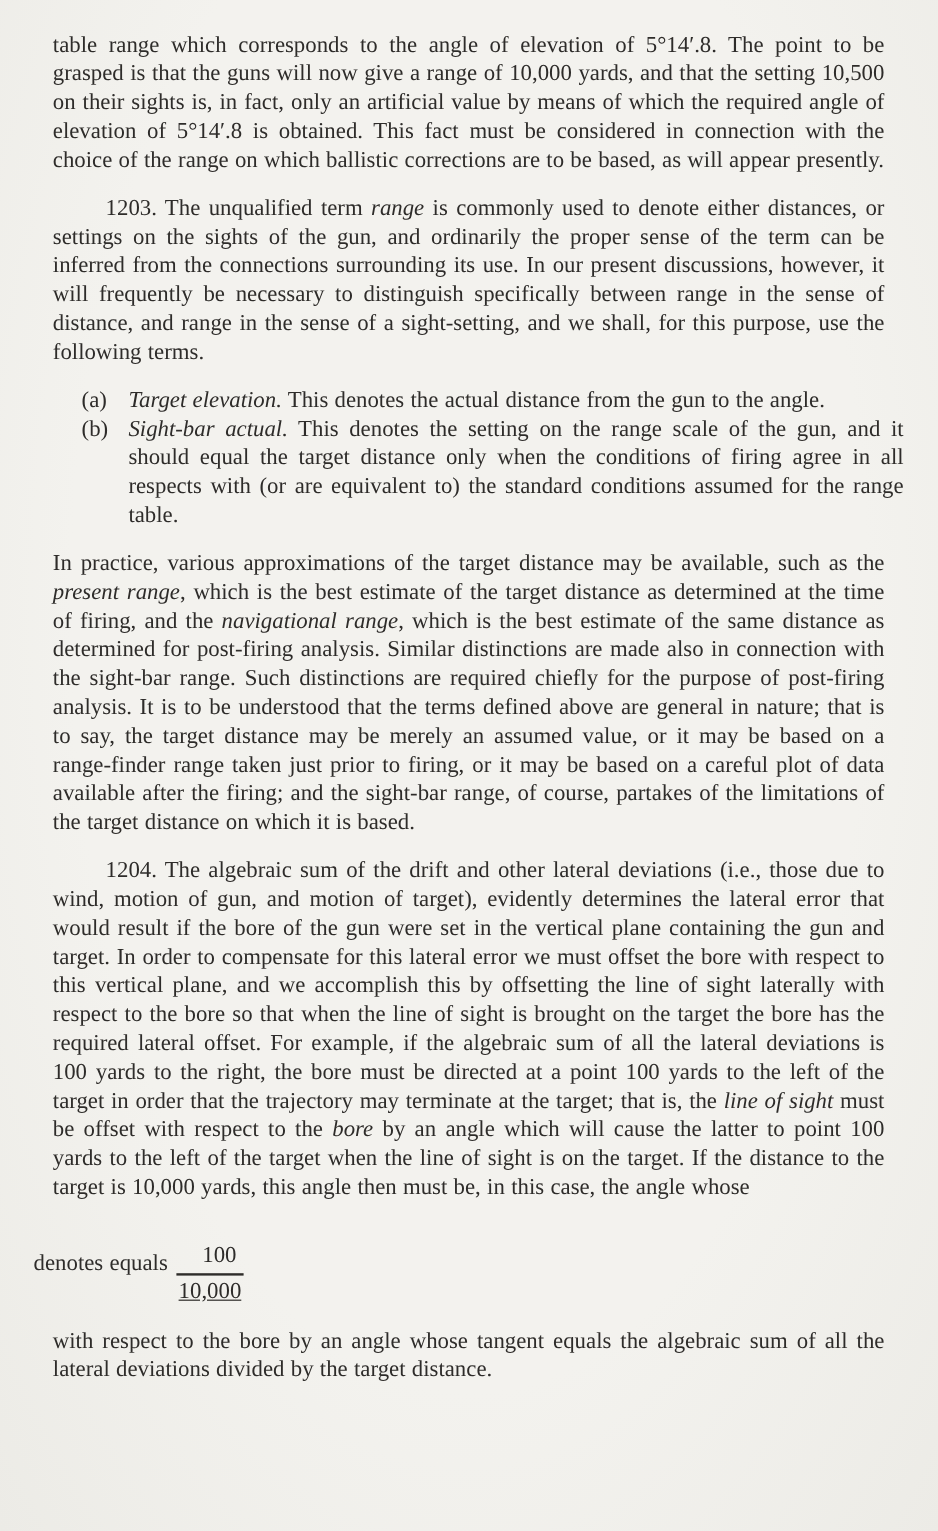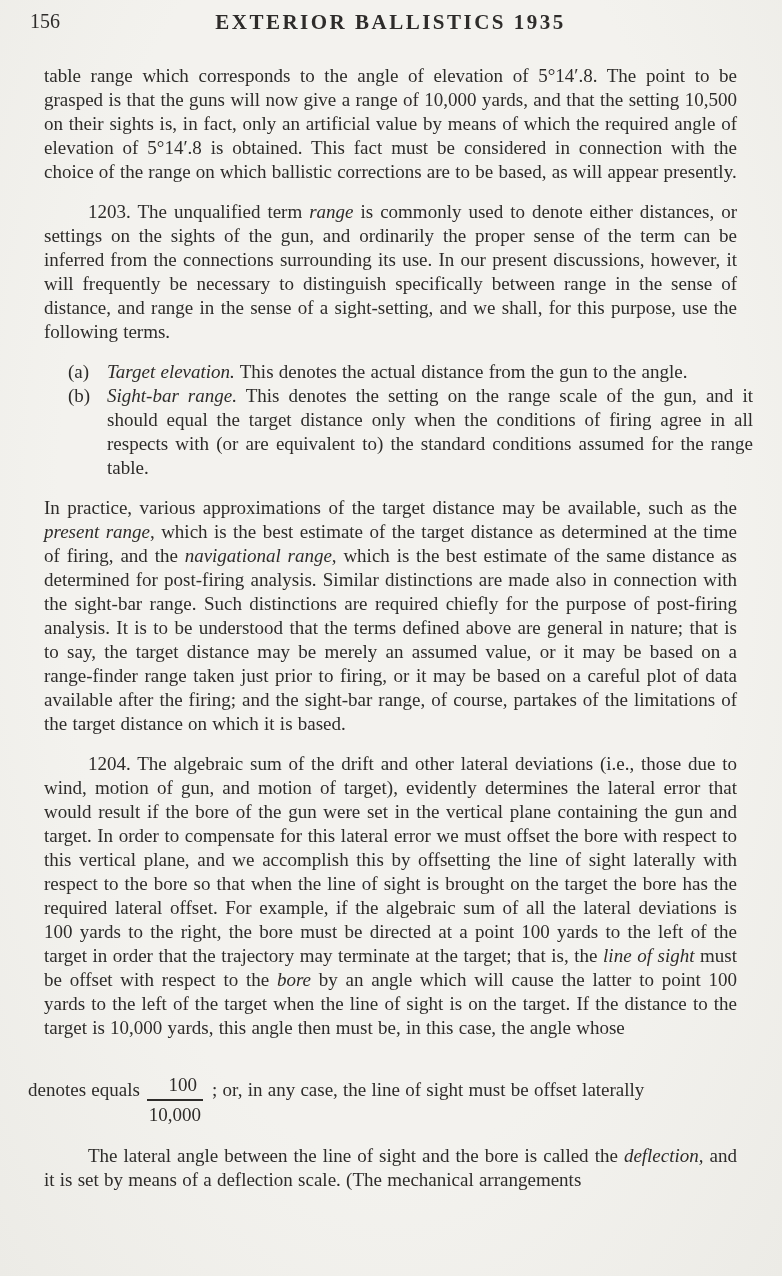--- a/index.html
+++ b/index.html
@@ -70,45 +70,42 @@
     line-height: 26px;
   }
   .frac .frac-num {
     display: block;
     border-bottom: 2px solid #2e2c2a;
     padding: 0 6px 1px 6px;
   }
   .frac .frac-den {
     display: block;
     padding: 1px 2px 0 2px;
+    text-decoration: underline;
   }
 </style>
 </head>
 <body>
 
 <div class="page">
 
-  <div class="header">
-    <span class="pagenum">156</span>
-    <span class="running-title">EXTERIOR BALLISTICS 1935</span>
-  </div>
 
   <div class="body-text">
 
     <p class="noindent"><span>table range which corresponds to the angle of elevation of 5°14′.8. The point to be grasped is that the guns will now give a range of 10,000 yards, and that the setting 10,500 on their sights is, in fact, only an artificial value by means of which the required angle of elevation of 5°14′.8 is obtained. This fact must be considered in connection with the choice of the range on which ballistic corrections are to be based, as will appear presently.</span></p>
 
     <p class="indent"><b class="secnum">1203.</b><span> The unqualified term </span><i>range</i><span> is commonly used to denote either distances, or settings on the sights of the gun, and ordinarily the proper sense of the term can be inferred from the connections surrounding its use. In our present discussions, however, it will frequently be necessary to distinguish specifically between range in the sense of distance, and range in the sense of a sight-setting, and we shall, for this purpose, use the following terms.</span></p>
 
     <div class="list-item"><span class="item-label">(a)</span><i>Target elevation.</i><span> This denotes the actual distance from the gun to the angle.</span></div>
 
-    <div class="list-item"><span class="item-label">(b)</span><i>Sight-bar range.</i><span> This denotes the setting on the range scale of the gun, and it should equal the target distance only when the conditions of firing agree in all respects with (or are equivalent to) the standard conditions assumed for the range table.</span></div>
+    <div class="list-item"><span class="item-label">(b)</span><i>Sight-bar actual.</i><span> This denotes the setting on the range scale of the gun, and it should equal the target distance only when the conditions of firing agree in all respects with (or are equivalent to) the standard conditions assumed for the range table.</span></div>
 
     <p class="noindent"><span>In practice, various approximations of the target distance may be available, such as the </span><i>present range</i><span>, which is the best estimate of the target distance as determined at the time of firing, and the </span><i>navigational range</i><span>, which is the best estimate of the same distance as determined for post-firing analysis. Similar distinctions are made also in connection with the sight-bar range. Such distinctions are required chiefly for the purpose of post-firing analysis. It is to be understood that the terms defined above are general in nature; that is to say, the target distance may be merely an assumed value, or it may be based on a range-finder range taken just prior to firing, or it may be based on a careful plot of data available after the firing; and the sight-bar range, of course, partakes of the limitations of the target distance on which it is based.</span></p>
 
     <p class="indent"><b class="secnum">1204.</b><span> The algebraic sum of the drift and other lateral deviations (i.e., those due to wind, motion of gun, and motion of target), evidently determines the lateral error that would result if the bore of the gun were set in the vertical plane containing the gun and target. In order to compensate for this lateral error we must offset the bore with respect to this vertical plane, and we accomplish this by offsetting the line of sight laterally with respect to the bore so that when the line of sight is brought on the target the bore has the required lateral offset. For example, if the algebraic sum of all the lateral deviations is 100 yards to the right, the bore must be directed at a point 100 yards to the left of the target in order that the trajectory may terminate at the target; that is, the </span><i>line of sight</i><span> must be offset with respect to the </span><i>bore</i><span> by an angle which will cause the latter to point 100 yards to the left of the target when the line of sight is on the target. If the distance to the target is 10,000 yards, this angle then must be, in this case, the angle whose</span></p>
 
-    <p class="frac-line"><span>denotes equals</span><span class="frac"><span class="frac-num">100</span><span class="frac-den">10,000</span></span><span>; or, in any case, the line of sight must be offset laterally</span></p>
+    <p class="frac-line"><span>denotes equals</span><span class="frac"><span class="frac-num">100</span><span class="frac-den">10,000</span></span></p>
 
+    <p class="noindent"><span>with respect to the bore by an angle whose tangent equals the algebraic sum of all the lateral deviations divided by the target distance.</span></p>
 
-    <p class="indent"><span>The lateral angle between the line of sight and the bore is called the </span><i>deflection,</i><span> and it is set by means of a deflection scale. (The mechanical arrangements</span></p>
 
   </div>
 </div>
 
 </body></html>

